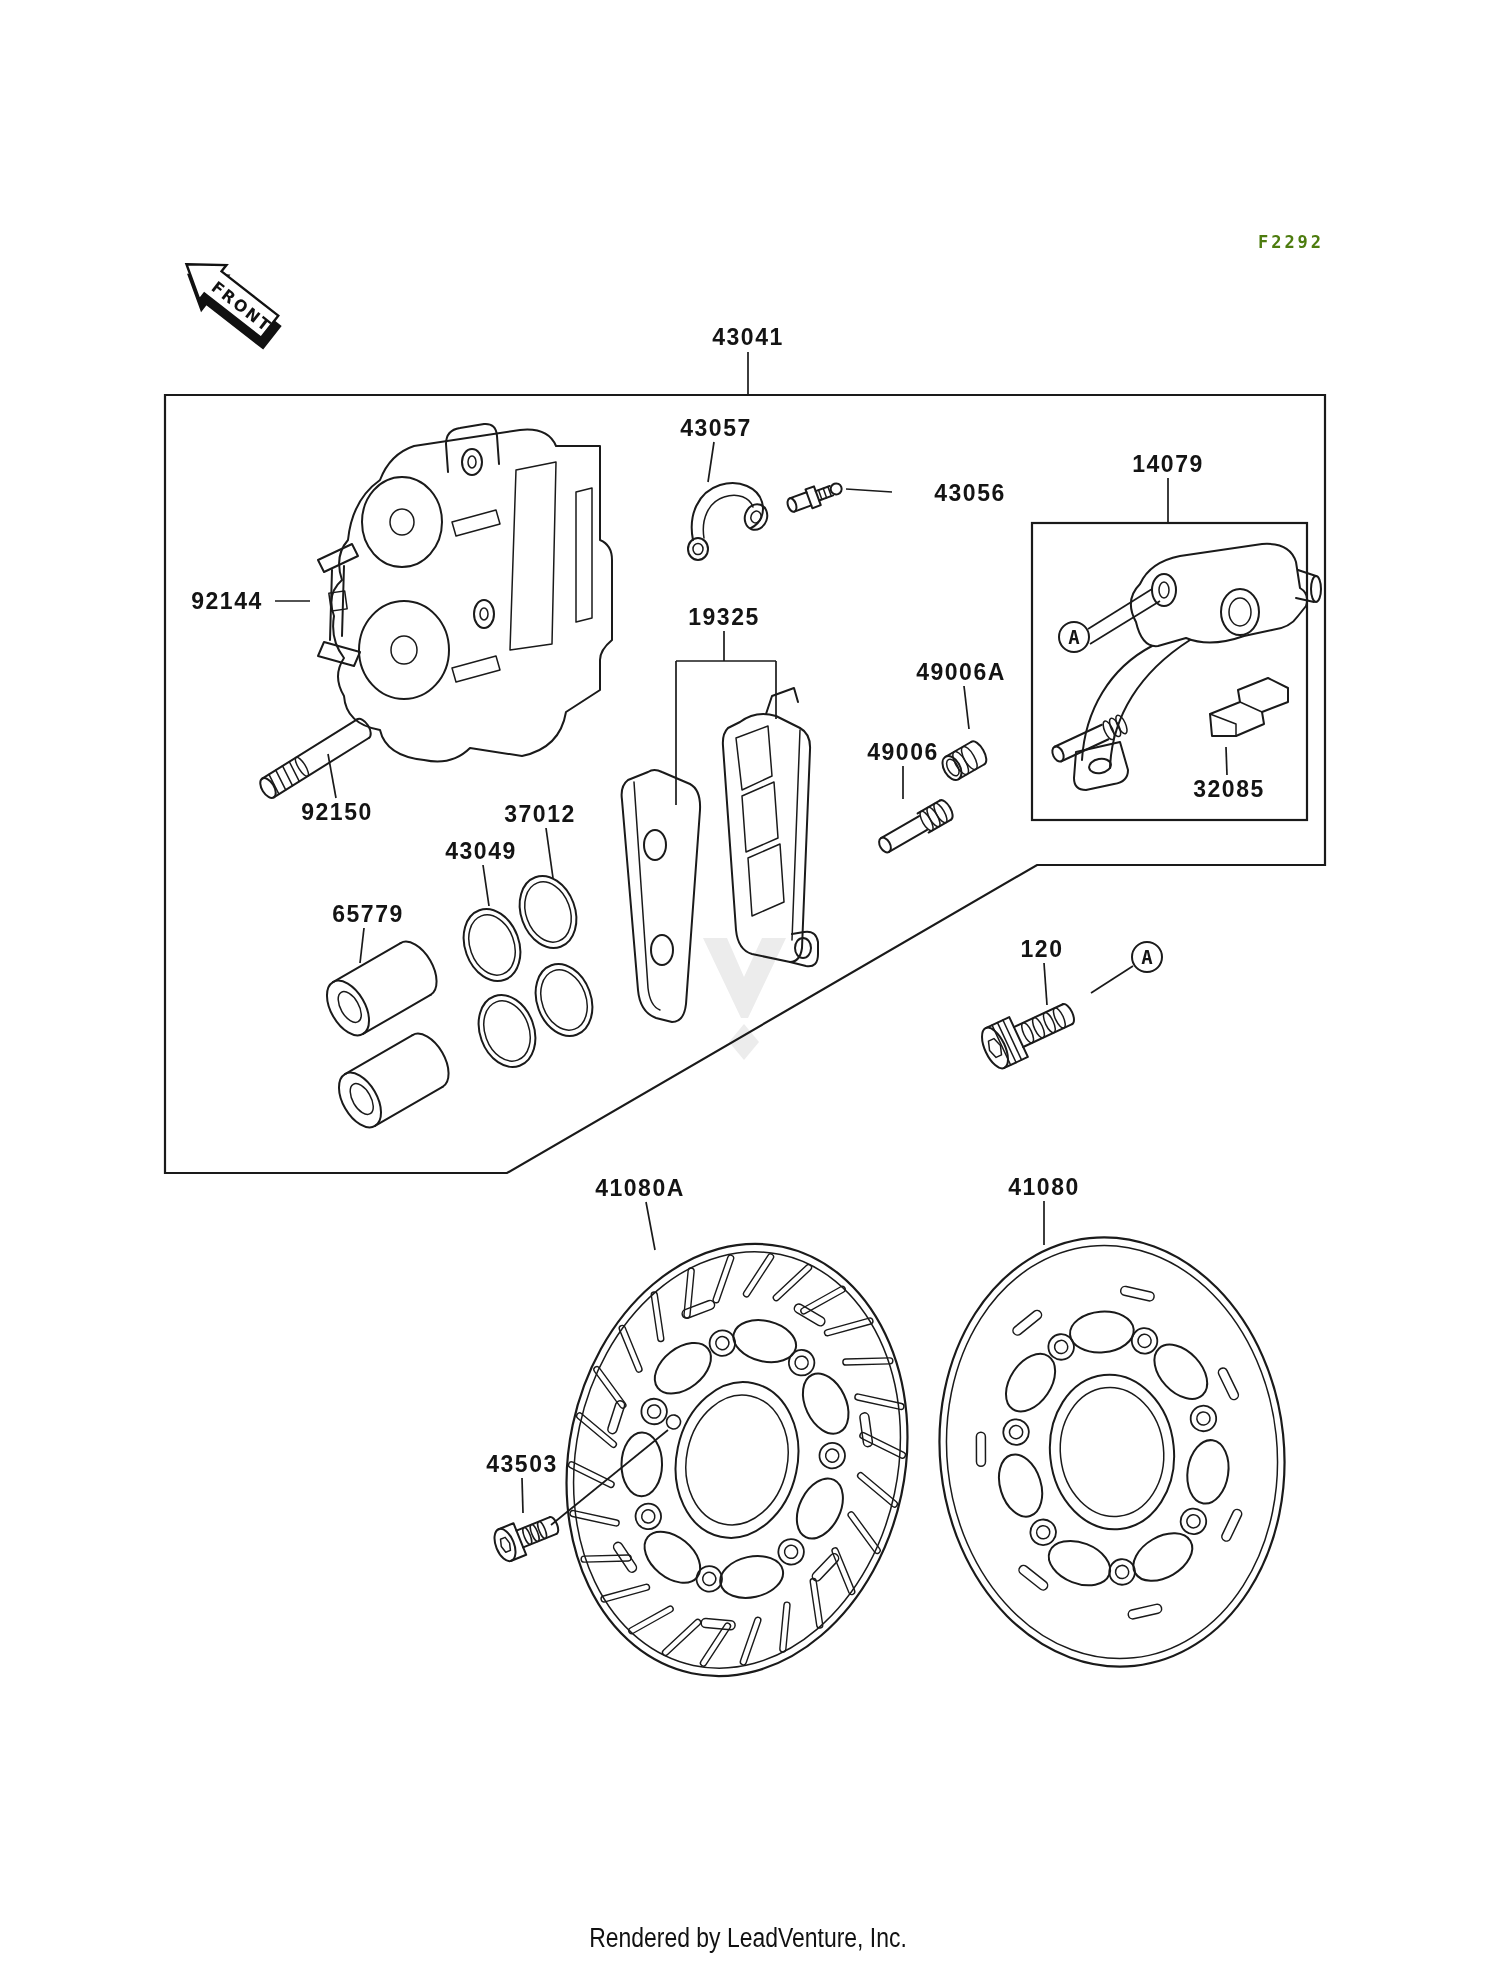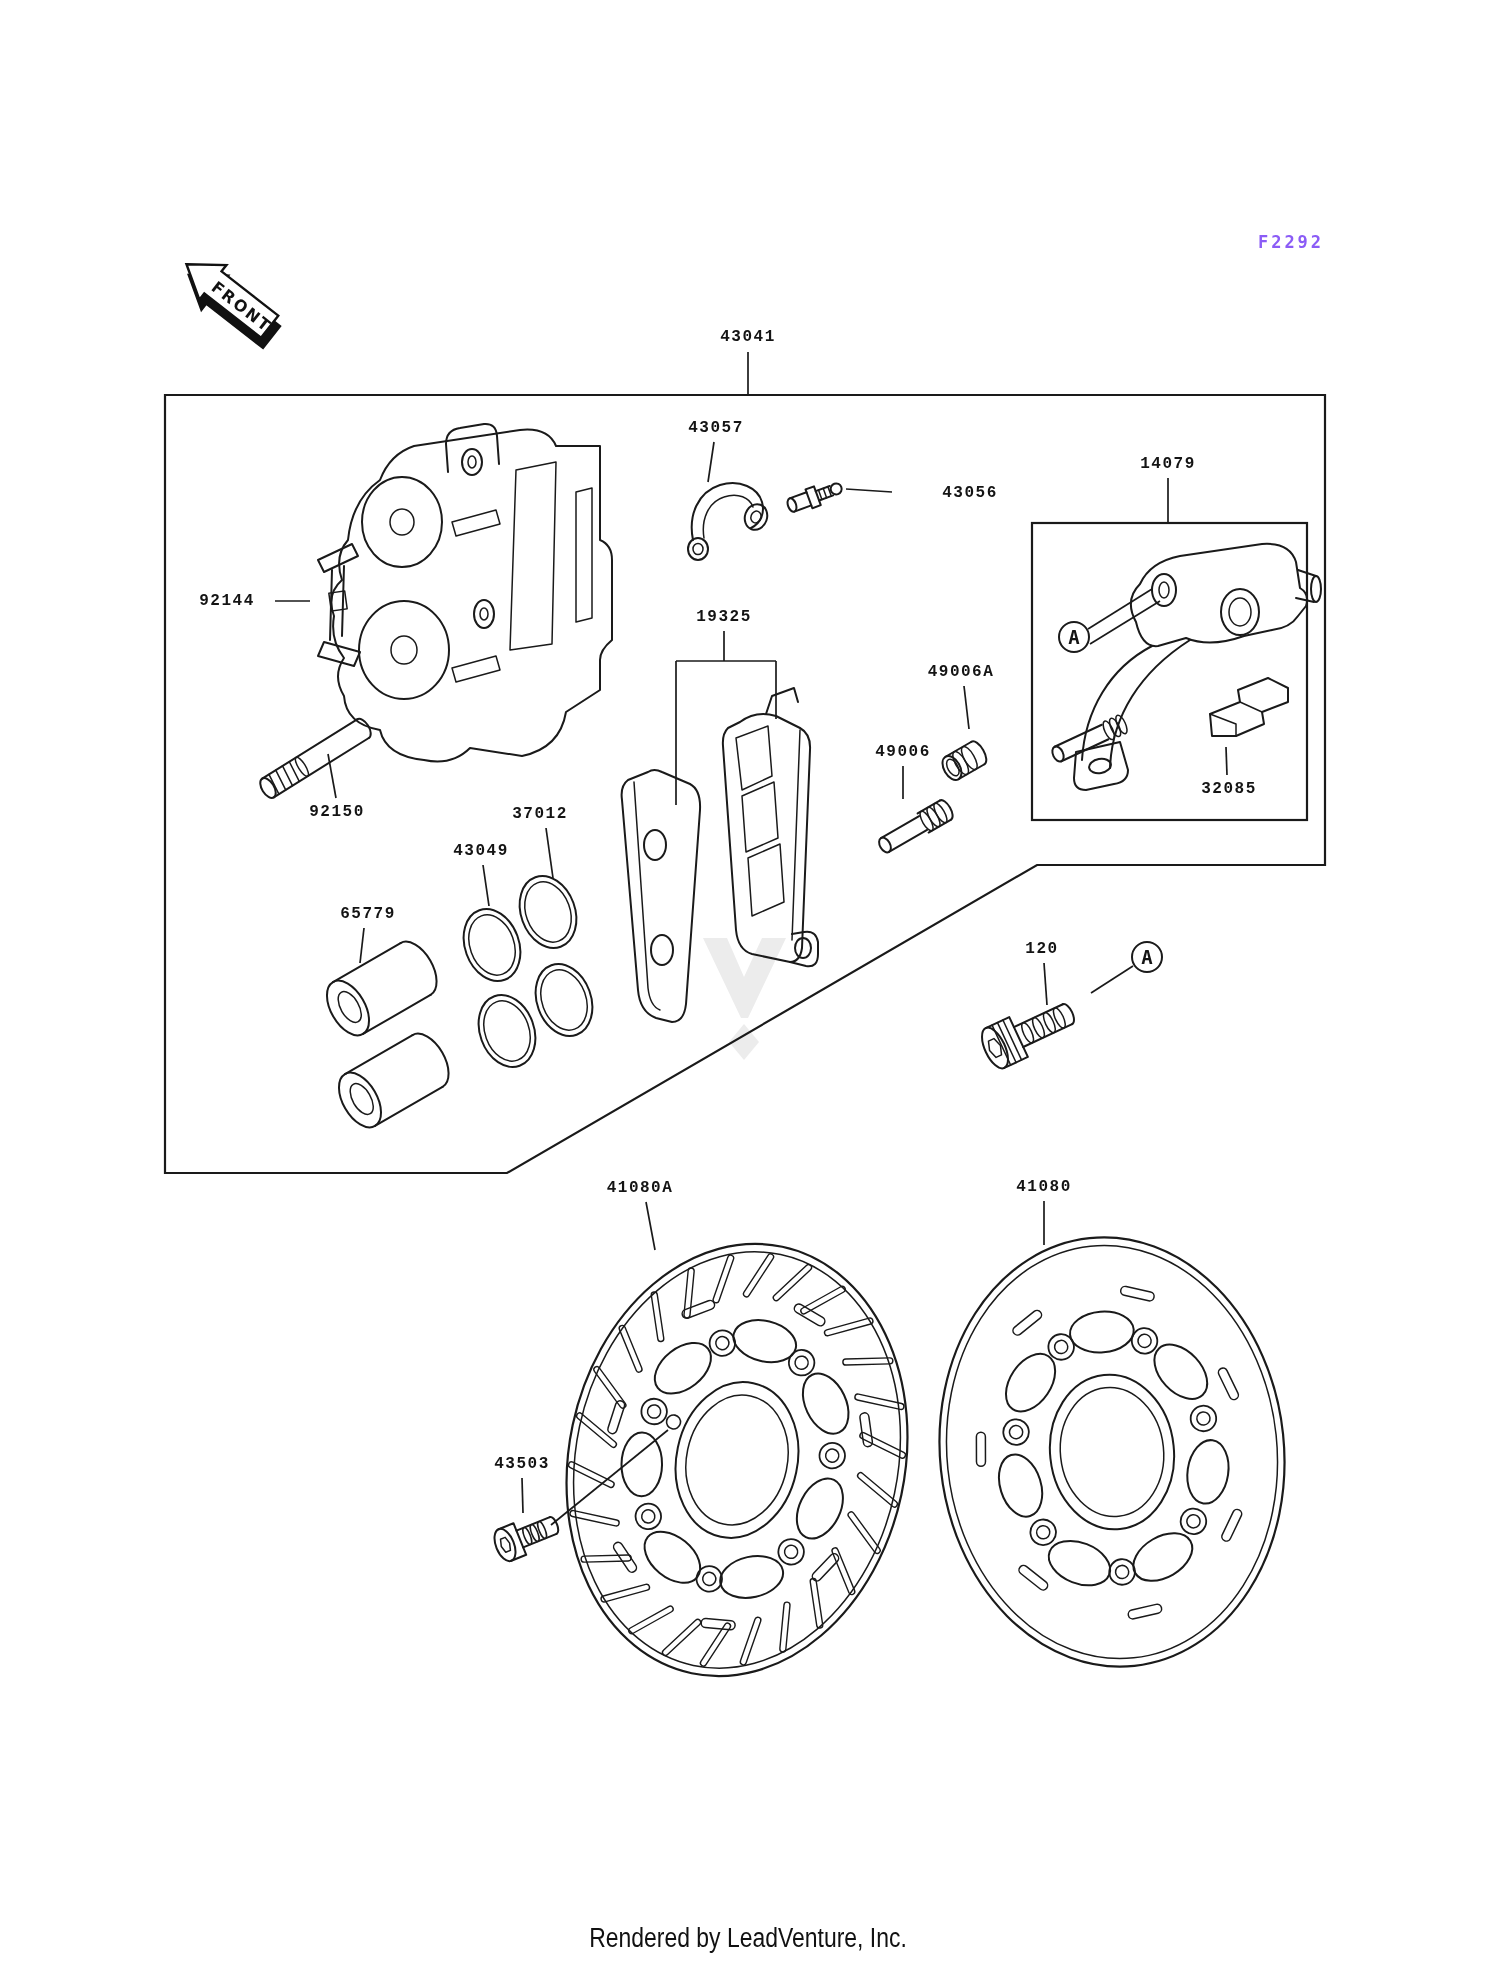--- a/index.html
+++ b/index.html
@@ -1,24 +1,24 @@
 <!DOCTYPE html>
 <html><head>
 <meta charset="utf-8">
 <style>
   html,body{margin:0;padding:0;background:#fff;}
   .page{position:relative;width:1500px;height:1962px;background:#ffffff;overflow:hidden;
         font-family:"DejaVu Sans Mono",monospace;}
   .art{position:absolute;left:0;top:0;}
   .plabel{position:absolute;transform:translate(-50%,-50%);
-          font-family:Liberation Mono, monospace;font-weight:bold;font-size:16px;
+          font-family:Liberation Sans, sans-serif;font-weight:bold;font-size:23px;
           letter-spacing:1.5px;color:#141414;white-space:nowrap;}
   .figcode{position:absolute;transform:translate(-50%,-50%);
            font-family:"DejaVu Sans Mono",monospace;font-weight:bold;font-size:17px;
-           letter-spacing:3px;color:#8b5cf6;}
+           letter-spacing:3px;color:#4d7c0f;}
   .watermark-text{position:absolute;left:742px;top:1096px;transform:translate(-50%,-50%);
            font-family:"Liberation Sans",sans-serif;font-weight:700;font-size:50px;
            letter-spacing:16px;color:#eaeaea;white-space:nowrap;}
   .footer{position:absolute;left:748px;top:1938px;transform:translate(-50%,-50%) scaleX(0.85);
            font-family:"Liberation Sans",sans-serif;font-size:27px;color:#111;white-space:nowrap;}
   svg .ln{stroke:#1a1a1a;stroke-width:1.7;fill:none;}
   svg .dw{stroke:#1a1a1a;stroke-width:2;fill:none;stroke-linecap:round;stroke-linejoin:round;}
   svg .fine{stroke:#1a1a1a;stroke-width:1.5;fill:none;stroke-linecap:round;stroke-linejoin:round;}
   svg .box{stroke:#1a1a1a;stroke-width:2.2;fill:none;}
   svg .wm{fill:#ececec;stroke:none;}

